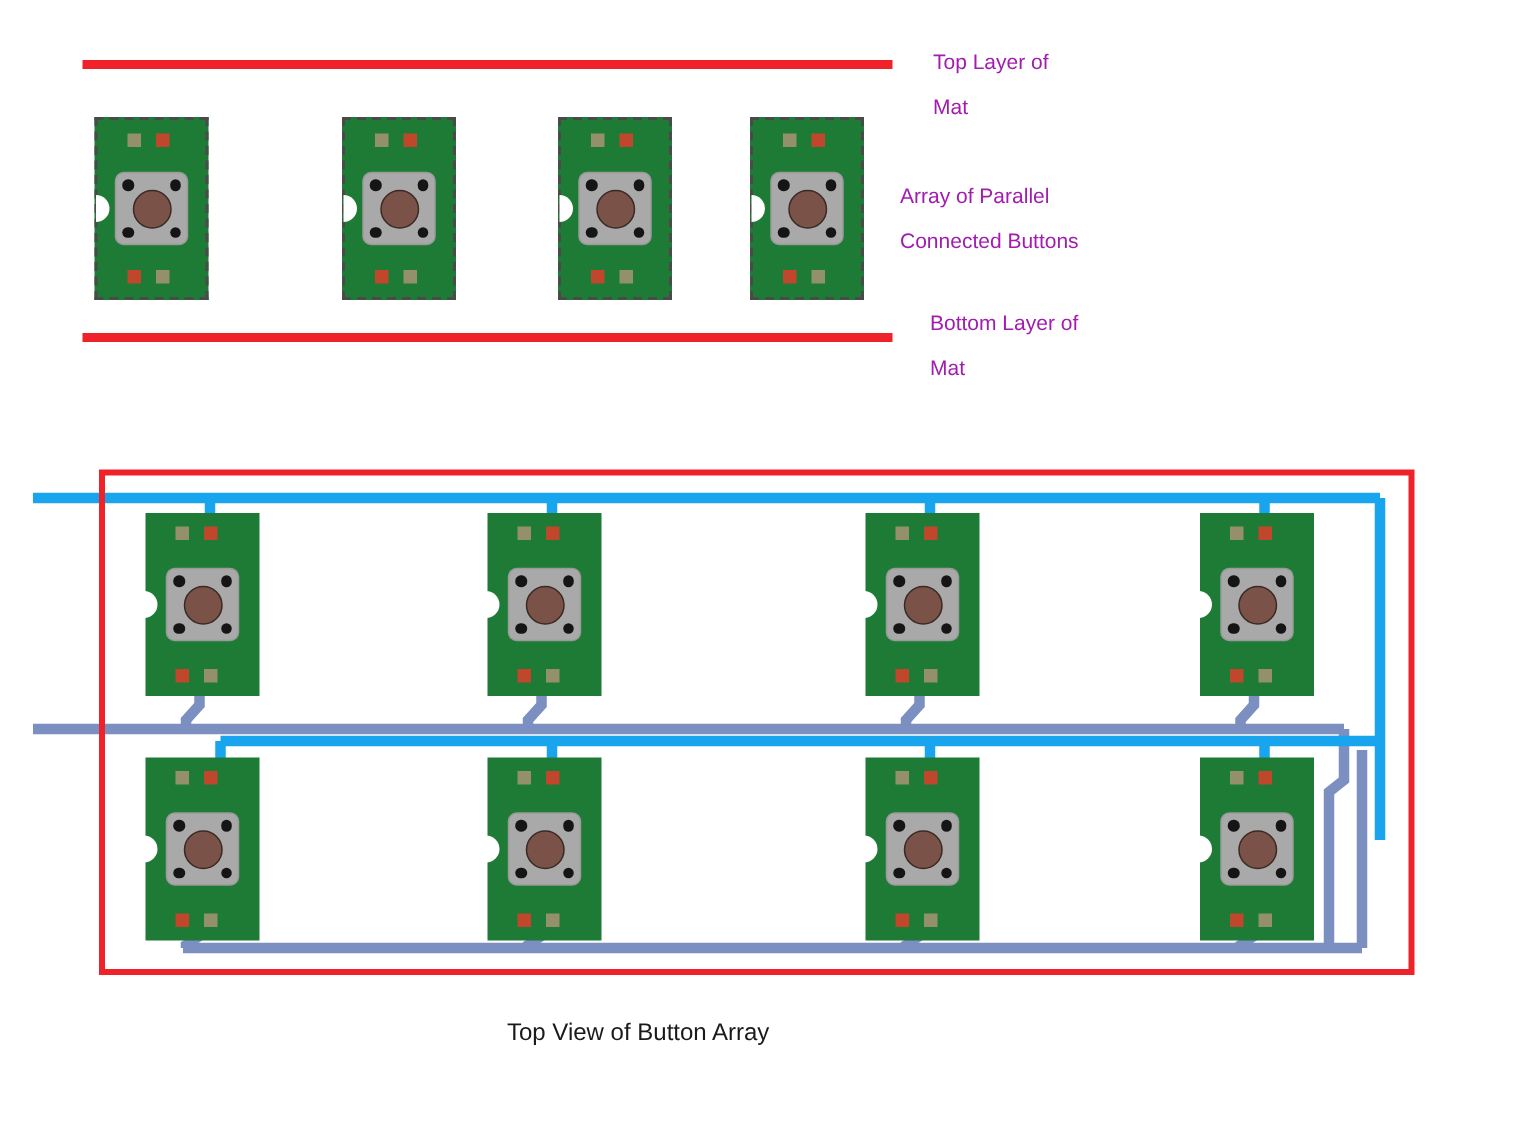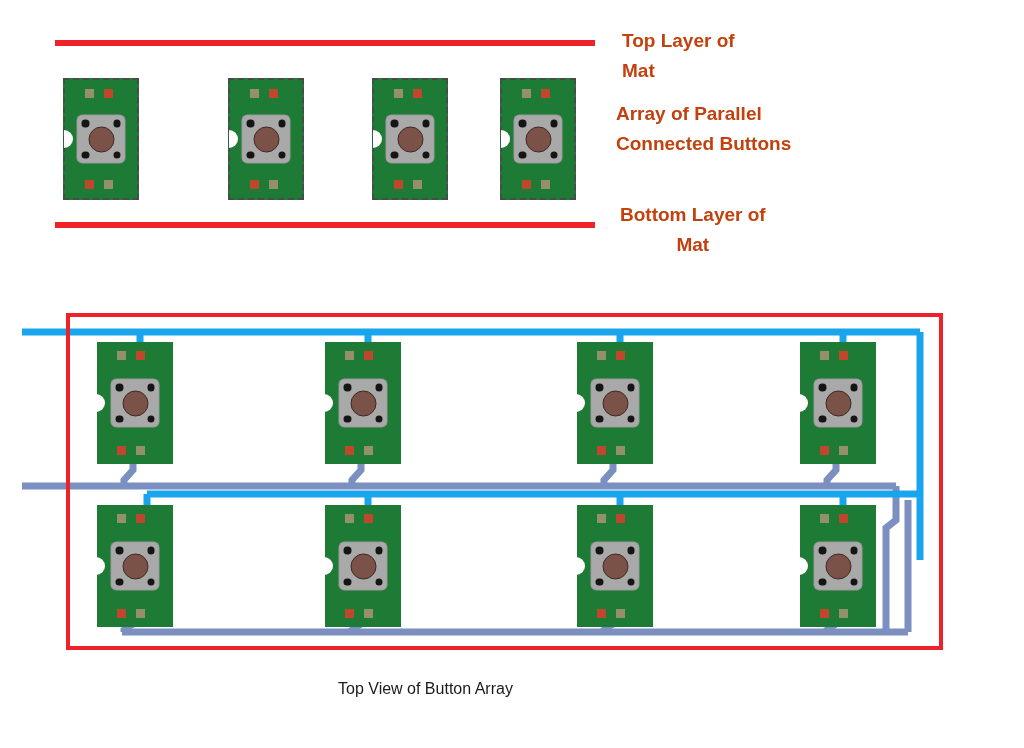--- a/index.html
+++ b/index.html
@@ -5,22 +5,22 @@
   html,body{margin:0;padding:0;}
   body{
     width:1024px;height:748px;background:#ffffff;
     font-family:"Liberation Sans",sans-serif;
     position:relative;overflow:hidden;
   }
   .stage{position:absolute;inset:0;}
 
   
   .label{
-    position:absolute;color:#c2410c;font-size:19px;line-height:30px;
-    white-space:pre-line;font-family:"Liberation Sans",sans-serif;font-weight:bold;
+    position:absolute;color:#a21caf;font-size:14px;line-height:30px;
+    white-space:pre-line;font-family:"Liberation Sans",sans-serif;
   }
   .caption{
     position:absolute;color:#1a1a1a;font-size:16px;line-height:28px;
     font-family:"Liberation Sans",sans-serif;
   }
 
   
   .mat-bar{position:absolute;background:#EE2228;height:6px;}
 
   
@@ -133,23 +133,23 @@
         <div class="pin br"></div>
         <div class="cap"></div>
       </div>
     </div>
 
     <div class="mat-bar" style="left:55px;top:222px;width:540px;"></div>
   </div>
 
   <div class="label" style="left:622px;top:26px;">Top Layer of
 Mat</div>
-  <div class="label" style="left:600px;top:99px;margin-left:16px;">Array of Parallel
+  <div class="label" style="left:600px;top:115px;">Array of Parallel
 Connected Buttons</div>
-  <div class="label" style="left:620px;top:200px;text-align:center;">Bottom Layer of
+  <div class="label" style="left:620px;top:200px;">Bottom Layer of
 Mat</div>
 
   <div>
 
     <svg class="wire-svg" width="1024" height="748">
 
       <g>
         <line x1="22" y1="332" x2="920" y2="332" stroke="#18A5EE" stroke-width="7"></line>
         <line x1="920" y1="332" x2="920" y2="560" stroke="#18A5EE" stroke-width="7"></line>
 

